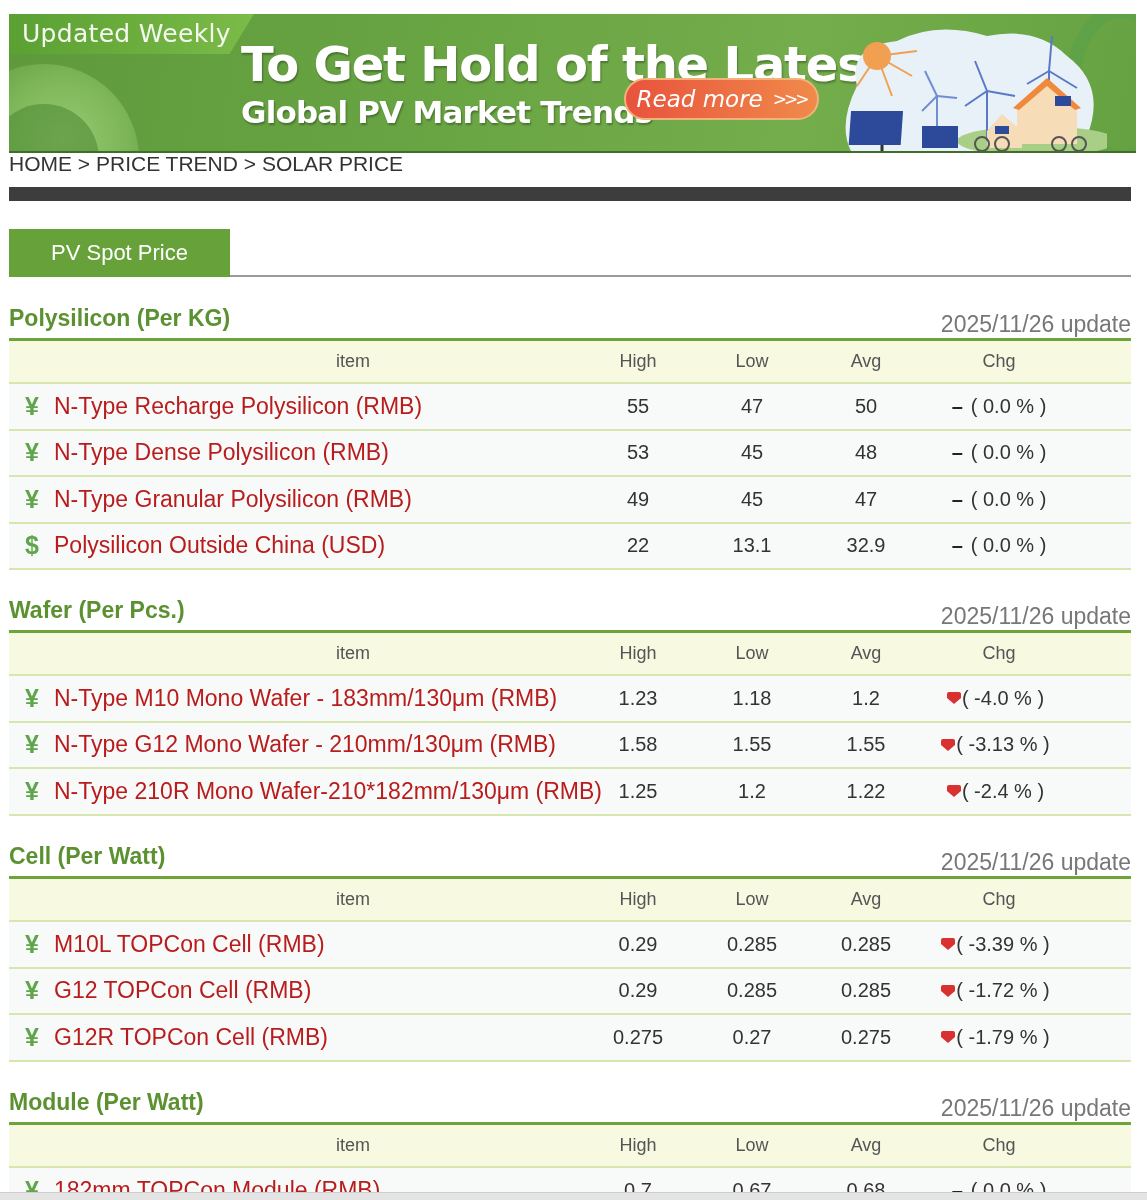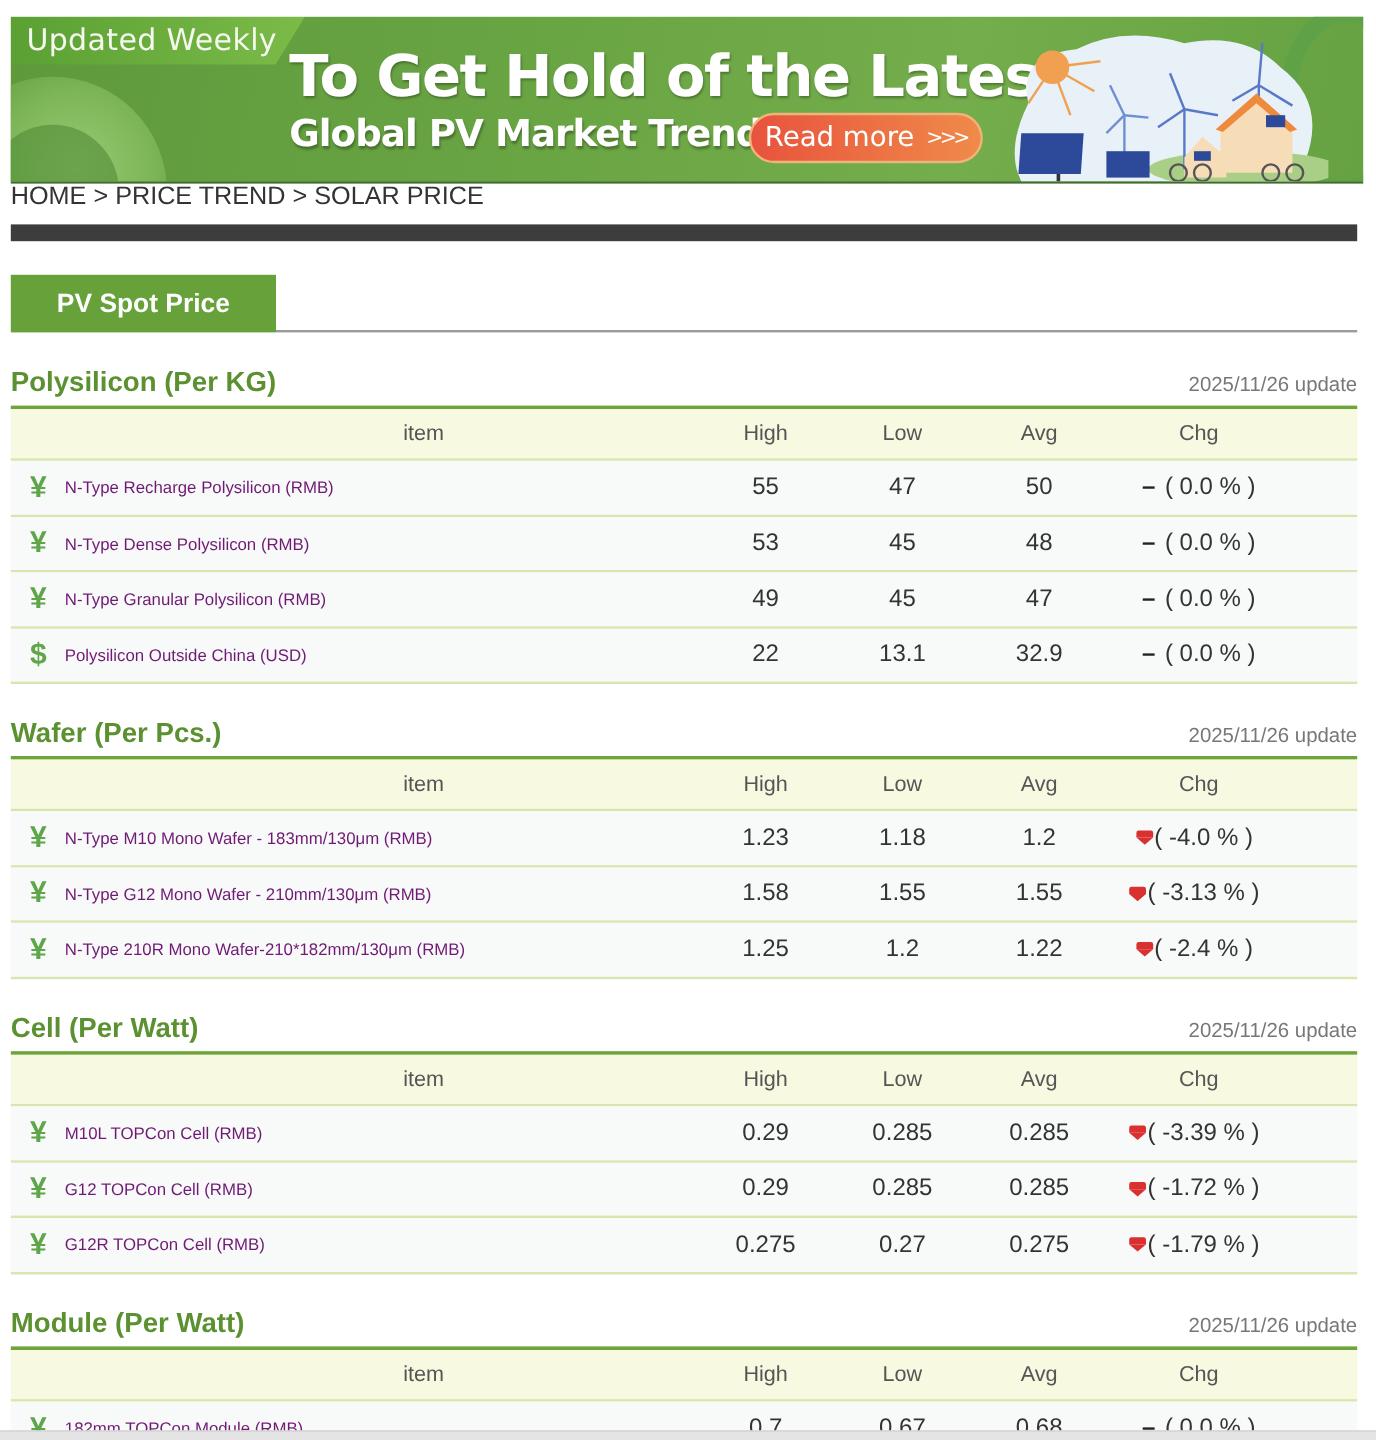--- a/index.html
+++ b/index.html
@@ -11,54 +11,54 @@
       background: linear-gradient(100deg, #5e9a3c 0%, #6aa544 40%, #74ad4b 70%, #66a242 100%);
       border-bottom: 2px solid #3f6e28; cursor: pointer; }
     .banner .circle1 { position: absolute; left: -60px; top: 50px; width: 190px; height: 190px; border-radius: 50%;
       background: radial-gradient(circle at 60% 40%, #9fd07a 0%, #7fb85a 40%, #5e9a3c 70%); opacity: .9; }
     .banner .circle2 { position: absolute; left: -20px; top: 90px; width: 110px; height: 110px; border-radius: 50%; background: #4f8a34; opacity: .6; }
     .banner .ribbon { position: absolute; left: 0; top: 0; width: 245px; height: 40px;
       background: linear-gradient(90deg, #5aa033, #7bbb48); clip-path: polygon(0 0, 100% 0, 90% 100%, 0 100%); }
     .banner .ribbon-text { position: absolute; left: 13px; top: 5px; color: #f4f8ee; font-size: 25px; font-family: "DejaVu Sans", sans-serif; letter-spacing: .3px; }
     .banner .headline1 { position: absolute; left: 232px; top: 22px; color: #ffffff; font-size: 48px; font-weight: bold; font-family: "DejaVu Sans", sans-serif; letter-spacing: -1.2px; text-shadow: 1px 2px 2px rgba(0,0,0,.3); }
     .banner .headline2 { position: absolute; left: 232px; top: 80px; color: #ffffff; font-size: 31px; font-weight: bold; font-family: "DejaVu Sans", sans-serif; letter-spacing: -.8px; text-shadow: 1px 2px 2px rgba(0,0,0,.3); }
-    .banner .readmore { position: absolute; left: 615px; top: 80px; width: 195px; height: 42px; border-radius: 21px;
+    .banner .readmore { position: absolute; left: 615px; top: 64px; width: 195px; height: 42px; border-radius: 21px;
       background: linear-gradient(90deg, #e8533d, #f08a4a); border: 2px solid #f3b27a; color: #fff; font-size: 23px;
-      font-family: "DejaVu Sans", sans-serif; display: flex; align-items: center; justify-content: center; gap: 10px; }
+      font-family: "DejaVu Sans", sans-serif; display: flex; align-items: center; justify-content: center; gap: 10px; font-style: italic; }
     .banner .readmore .chev { font-size: 17px; letter-spacing: -3px; }
     .banner .scene { position: absolute; left: 828px; top: 12px; width: 270px; height: 127px; }
     .banner .ring { position: absolute; right: -40px; top: -10px; width: 110px; height: 160px; border-radius: 50%; border: 14px solid #58a04a; opacity: .6; }
 
     
     .breadcrumb { position: absolute; left: 9px; top: 152px; font-size: 21px; color: #333; white-space: nowrap; }
     .breadcrumb span { cursor: pointer; }
     .darkbar { position: absolute; left: 9px; top: 187px; width: 1122px; height: 14px; background: #3d3d3d; }
 
     
     .tab { position: absolute; left: 9px; top: 229px; width: 221px; height: 48px; background: #67a13a; color: #fff;
-      font-weight: bold; font-size: 22px; display: flex; align-items: center; justify-content: center; cursor: pointer; }
+      font-weight: normal; font-size: 22px; display: flex; align-items: center; justify-content: center; cursor: pointer; }
     .tabline { position: absolute; left: 230px; top: 275px; width: 901px; height: 2px; background: #9a9a9a; }
 
     
     .section { position: absolute; left: 9px; width: 1122px; }
     .sec-title { position: absolute; left: 0; top: 0; color: #5b9130; font-size: 23px; font-weight: bold; }
-    .sec-date { position: absolute; right: 0; top: 6px; color: #777; font-size: 17px; }
+    .sec-date { position: absolute; right: 0; top: 6px; color: #777; font-size: 23px; }
     .tbl { position: absolute; left: 0; top: 25px; width: 1122px; border-top: 3px solid #6ea53a; border-collapse: collapse; }
     .row { display: flex; height: 46.5px; align-items: center; border-bottom: 2px solid #d6e6ae; background: #f8f9f9; }
     .row.head { background: #f7f9e0; height: 43px; }
     .cell { text-align: center; font-size: 20px; color: #333; }
     .head .cell { font-size: 18px; color: #555; }
     .c-item { width: 672px; text-align: left; padding-left: 10px; display: flex; align-items: center; }
     .head .c-item { justify-content: center; padding-left: 16px; }
     .c-high { width: 114px; margin-left: -100px; }
     .c-low { width: 114px; }
     .c-avg { width: 114px; }
     .c-chg { width: 152px; display: flex; align-items: center; justify-content: center; gap: 4px; }
     .item-icon { width: 26px; color: #5fa64a; font-size: 25px; font-weight: bold; text-align: center; margin-right: 9px; }
-    .item-label { color: #701a75; font-size: 14px; cursor: pointer; }
+    .item-label { color: #b91c1c; font-size: 23px; cursor: pointer; }
     .flat { font-weight: bold; color: #222; font-size: 20px; margin-right: 4px; }
     .down { width: 0; height: 0; display: inline-block; position: relative; margin-right: 4px; }
     .down::before { content: ""; position: absolute; left: -7px; top: -6px; width: 14px; height: 6px; background: #d9312f; border-radius: 2px 2px 0 0; }
     .down::after { content: ""; position: absolute; left: -7px; top: 0; border-left: 7px solid transparent; border-right: 7px solid transparent; border-top: 6px solid #d9312f; }
 
     .bottom-scroll { position: absolute; left: 0; top: 1192px; width: 1147px; height: 8px; background: #e4e4e4; border-top: 1px solid #cfcfcf; }
   </style>
 </head>
 <body>
 

